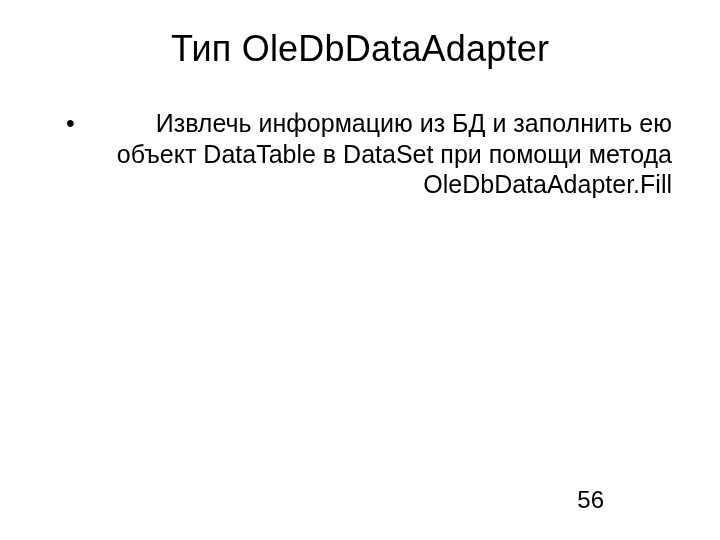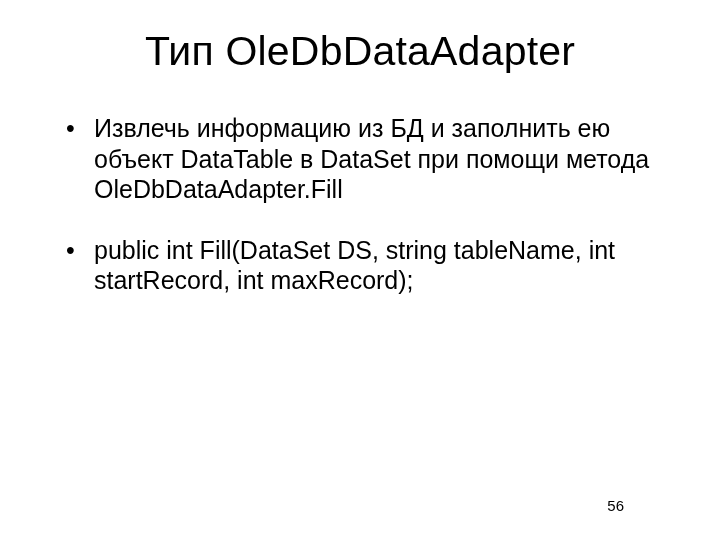--- a/index.html
+++ b/index.html
@@ -12,54 +12,54 @@
       position: relative;
       overflow: hidden;
     }
     .slide {
       width: 100%;
       height: 100%;
       padding: 28px 48px 0 48px;
       position: relative;
     }
     .title {
-      font-size: 41px;
+      font-size: 36px;
       font-weight: 400;
       text-align: center;
       margin-bottom: 38px;
       letter-spacing: 0.2px;
     }
     ul {
       list-style: none;
       padding-left: 18px;
     }
     li {
       position: relative;
       font-size: 25px;
       line-height: 1.22;
       margin-bottom: 30px;
       padding-left: 28px;
+      text-align: right;
     }
     li::before {
       content: "•";
       position: absolute;
       left: 0;
       top: 0;
       font-size: 25px;
     }
     .page-number {
       position: absolute;
       bottom: 26px;
-      right: 96px;
-      font-size: 15px;
+      right: 116px;
+      font-size: 24px;
     }
   </style>
 </head>
 <body>
 
 <div class="slide">
   <h1 class="title">Тип OleDbDataAdapter</h1>
   <ul>
     <li>Извлечь информацию из БД и заполнить ею объект DataTable в DataSet при помощи метода OleDbDataAdapter.Fill</li>
-    <li>public int Fill(DataSet DS, string tableName, int startRecord, int maxRecord);</li>
   </ul>
   <div class="page-number">56</div>
 </div>
 
 </body></html>

